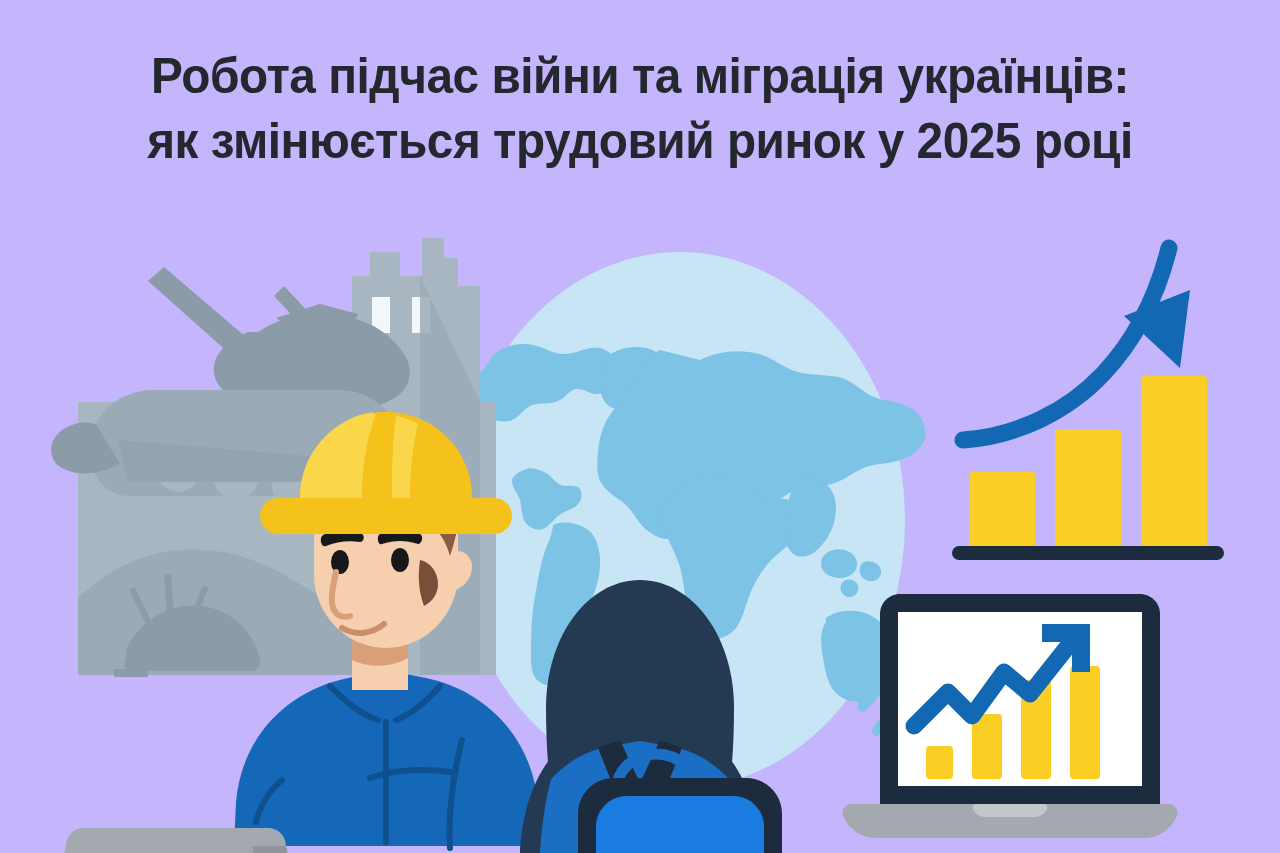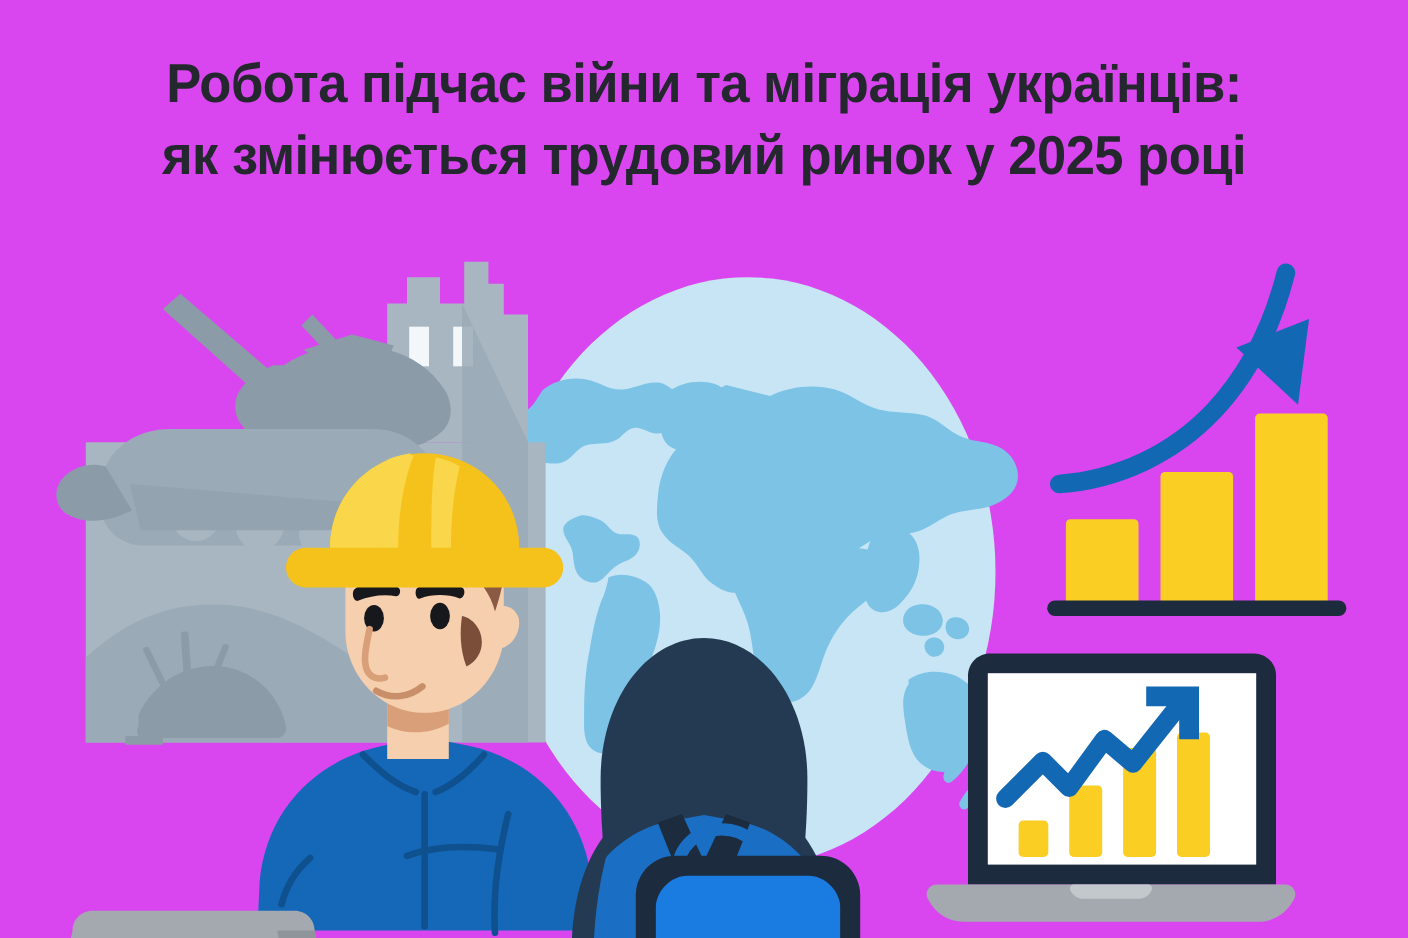--- a/index.html
+++ b/index.html
@@ -49,21 +49,21 @@
   }
   #illustration svg {
     display: block;
     width: 1280px;
     height: 673px;
   }
 </style>
 </head>
 <body>
 
-<div id="stage" style="background: #d946ef;">
+<div id="stage" style="background: #c4b5fd;">
 
   <div id="title-block">
     <span class="title-line" style="color: rgb(36, 40, 46);">Робота підчас війни та міграція українців:</span>
     <span class="title-line" style="color: rgb(36, 40, 46);">як змінюється трудовий ринок у 2025 році</span>
   </div>
 
   <div id="illustration">
     <svg viewBox="0 0 1280 673" xmlns="http://www.w3.org/2000/svg" aria-hidden="true">
 
       <g>

